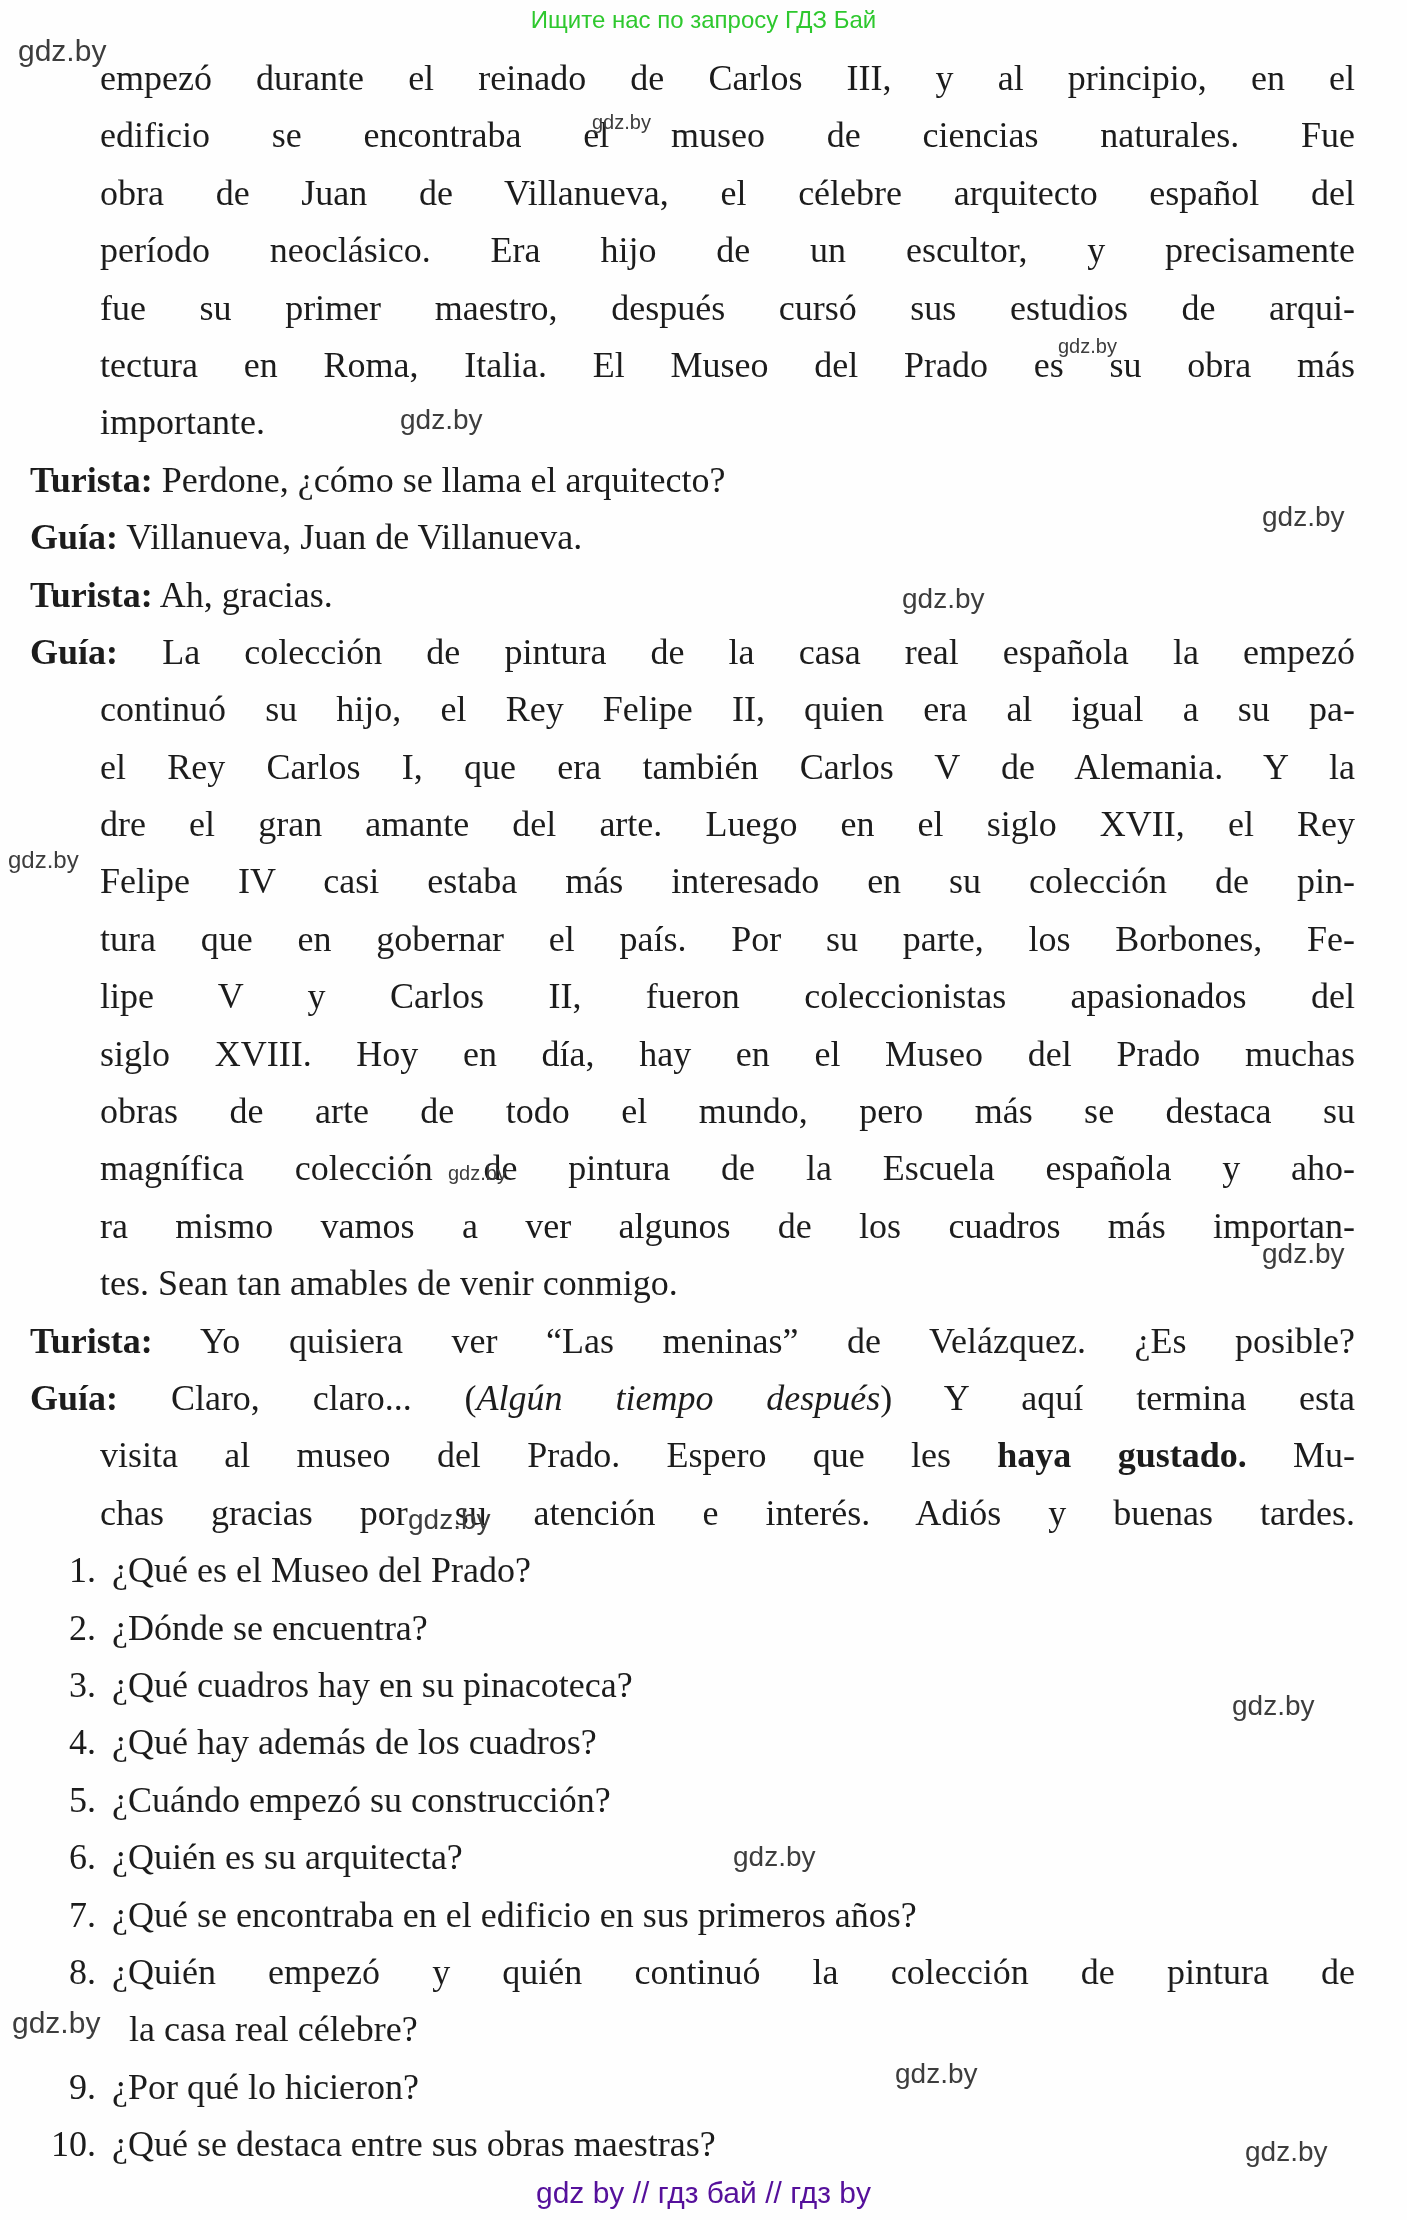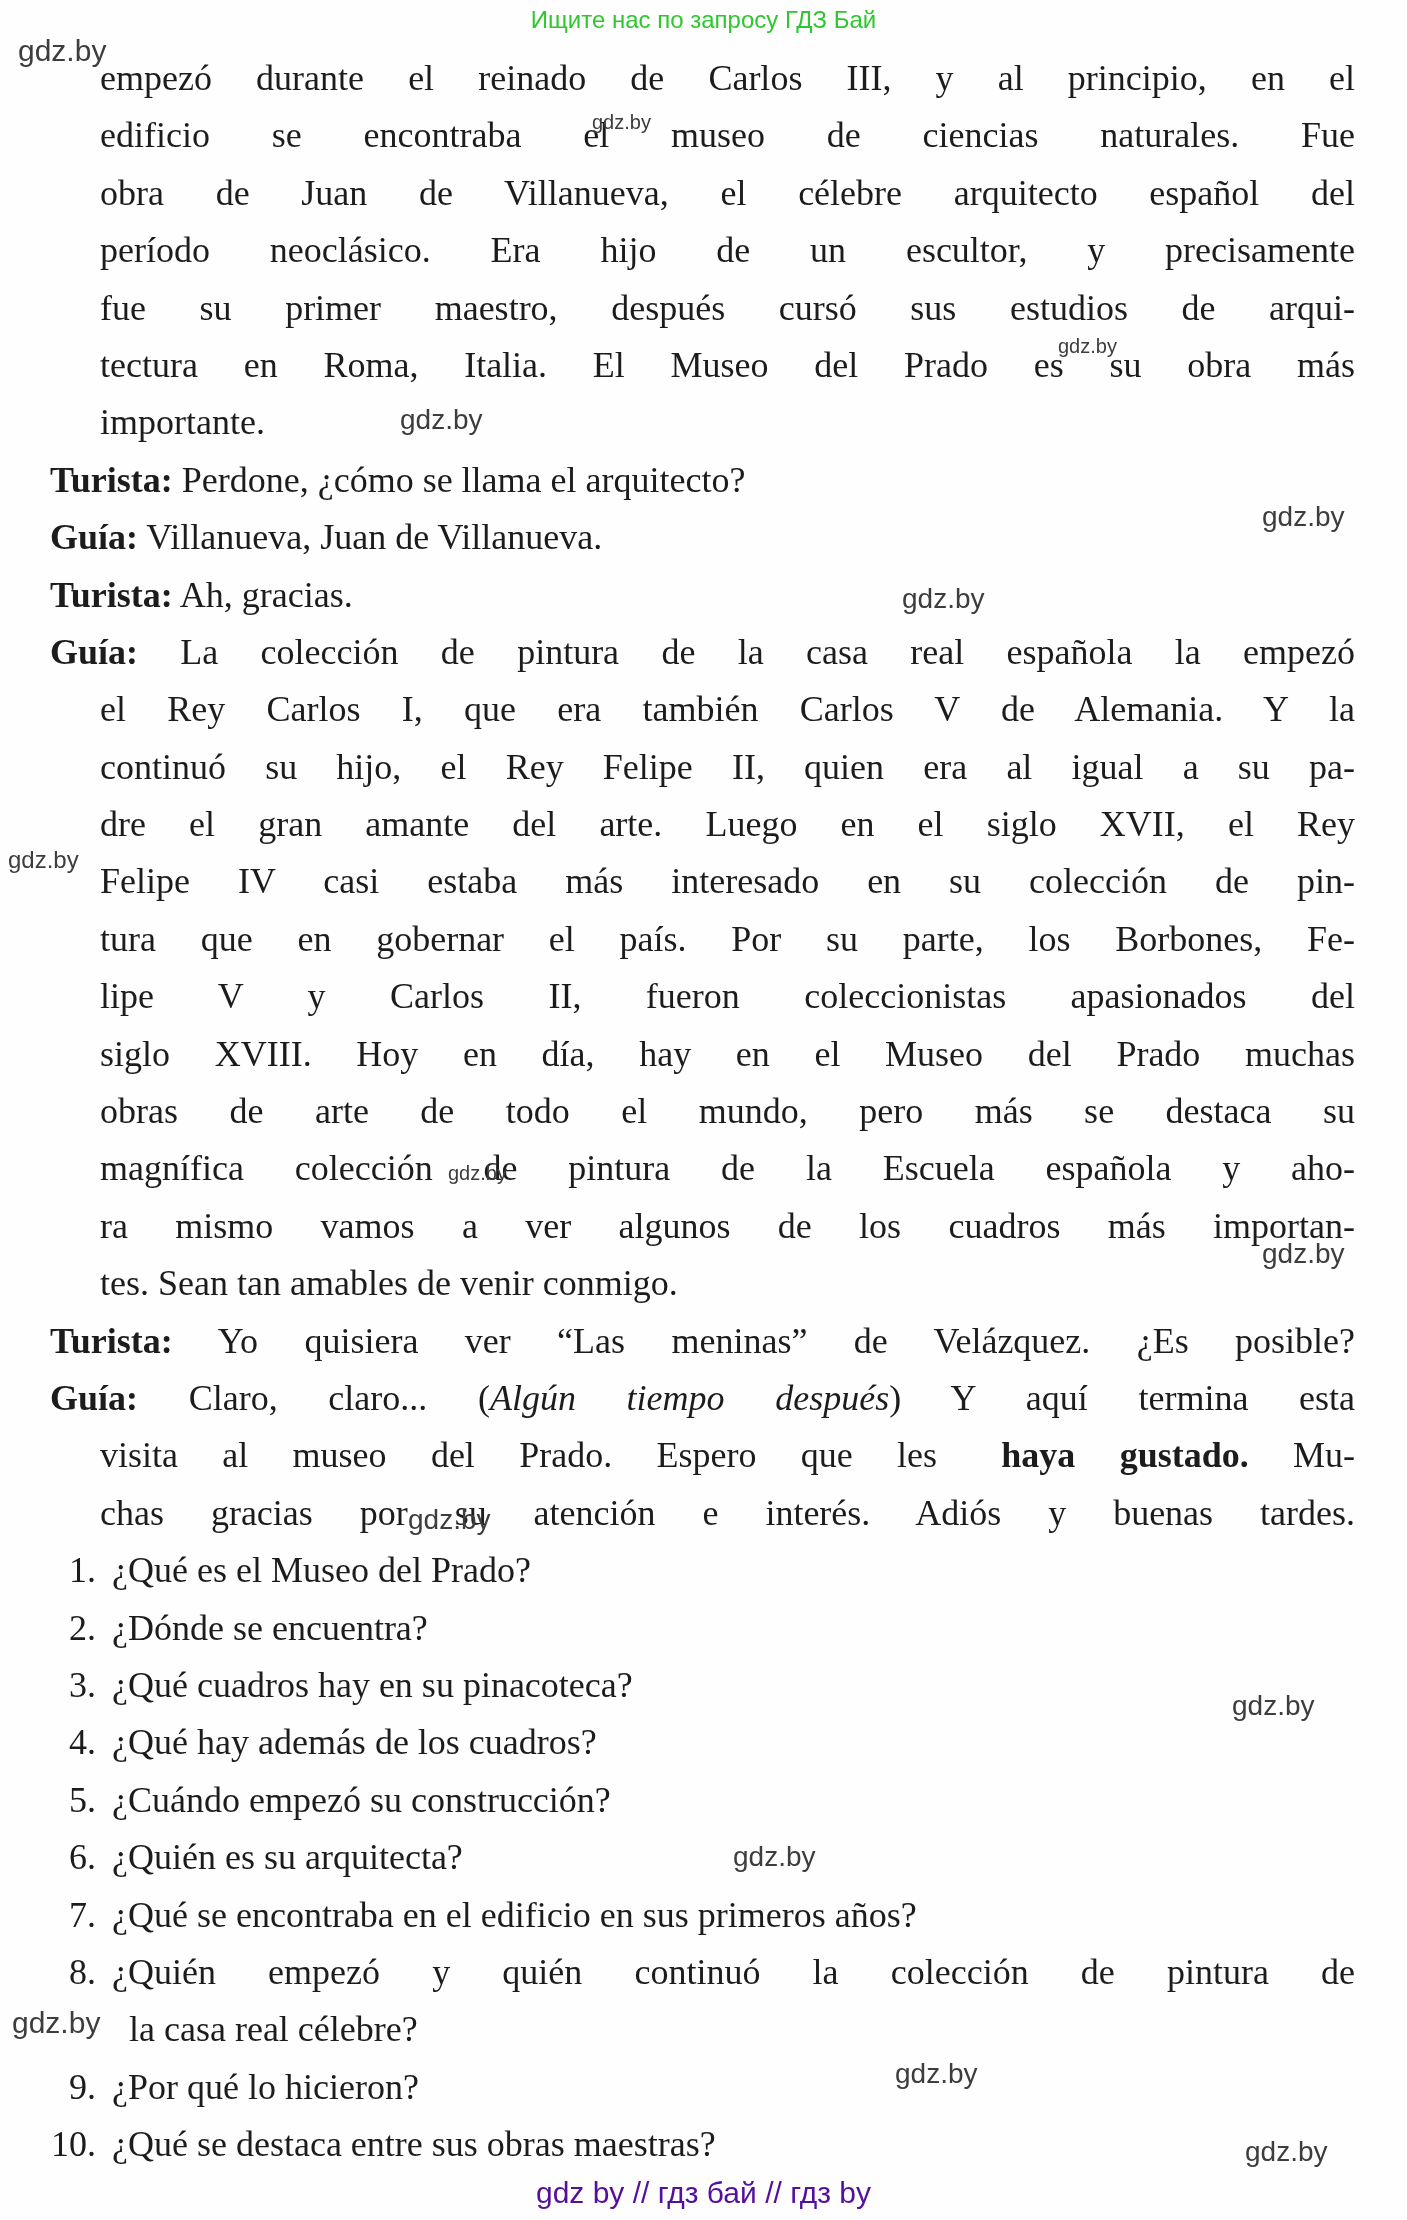--- a/index.html
+++ b/index.html
@@ -21,21 +21,21 @@
   .line{line-height:57.4px;height:57.4px;white-space:nowrap;}
   .line.just{white-space:normal;text-align:justify;text-align-last:justify;}
   .body{margin-left:100px;}
   .dialog{margin-left:30px;}
   .qcont{margin-left:129px;}
   .qrow{display:flex;margin-left:0;}
   .qnum{flex:none;width:96px;text-align:right;}
   .qtext{margin-left:16px;}
   .qrow.just{text-align:left;text-align-last:auto;}
   .qrow.just .qtext{flex:1;white-space:normal;text-align:justify;text-align-last:justify;margin-right:0;}
-  .seg-b{font-weight:bold;margin-left:20px;}
+  .seg-b{font-weight:bold;}
   .seg-i{font-style:italic;}
   .watermark{
     position:absolute;font-family:"Liberation Sans", sans-serif;
     color:#3d3d3d;line-height:1;white-space:nowrap;
   }
   .footer-watermark{
     position:absolute;top:2176px;left:0;width:100%;
     text-align:center;font-family:"Liberation Sans", sans-serif;
     font-size:30px;
   }
@@ -50,22 +50,22 @@
       <div class="line body just"><span>edificio se encontraba el museo de ciencias naturales. Fue</span></div>
       <div class="line body just"><span>obra de Juan de Villanueva, el célebre arquitecto español del</span></div>
       <div class="line body just"><span>período neoclásico. Era hijo de un escultor, y precisamente</span></div>
       <div class="line body just"><span>fue su primer maestro, después cursó sus estudios de arqui-</span></div>
       <div class="line body just"><span>tectura en Roma, Italia. El Museo del Prado es su obra más</span></div>
       <div class="line body"><span>importante.</span></div>
       <div class="line dialog"><span class="seg-b">Turista:</span><span> Perdone, ¿cómo se llama el arquitecto?</span></div>
       <div class="line dialog"><span class="seg-b">Guía:</span><span> Villanueva, Juan de Villanueva.</span></div>
       <div class="line dialog"><span class="seg-b">Turista:</span><span> Ah, gracias.</span></div>
       <div class="line dialog just"><span class="seg-b">Guía:</span><span> La colección de pintura de la casa real española la empezó</span></div>
+      <div class="line body just"><span>continuó su hijo, el Rey Felipe II, quien era al igual a su pa-</span></div>
       <div class="line body just"><span>el Rey Carlos I, que era también Carlos V de Alemania. Y la</span></div>
-      <div class="line body just"><span>continuó su hijo, el Rey Felipe II, quien era al igual a su pa-</span></div>
       <div class="line body just"><span>dre el gran amante del arte. Luego en el siglo XVII, el Rey</span></div>
       <div class="line body just"><span>Felipe IV casi estaba más interesado en su colección de pin-</span></div>
       <div class="line body just"><span>tura que en gobernar el país. Por su parte, los Borbones, Fe-</span></div>
       <div class="line body just"><span>lipe V y Carlos II, fueron coleccionistas apasionados del</span></div>
       <div class="line body just"><span>siglo XVIII. Hoy en día, hay en el Museo del Prado muchas</span></div>
       <div class="line body just"><span>obras de arte de todo el mundo, pero más se destaca su</span></div>
       <div class="line body just"><span>magnífica colección de pintura de la Escuela española y aho-</span></div>
       <div class="line body just"><span>ra mismo vamos a ver algunos de los cuadros más importan-</span></div>
       <div class="line body"><span>tes. Sean tan amables de venir conmigo.</span></div>
       <div class="line dialog just"><span class="seg-b">Turista:</span><span> Yo quisiera ver “Las meninas” de Velázquez. ¿Es posible?</span></div>

